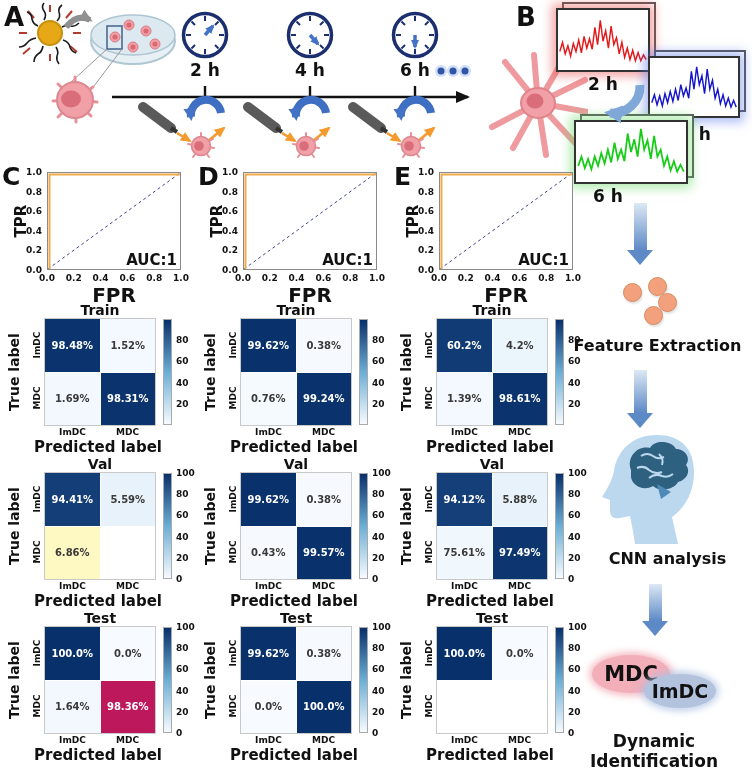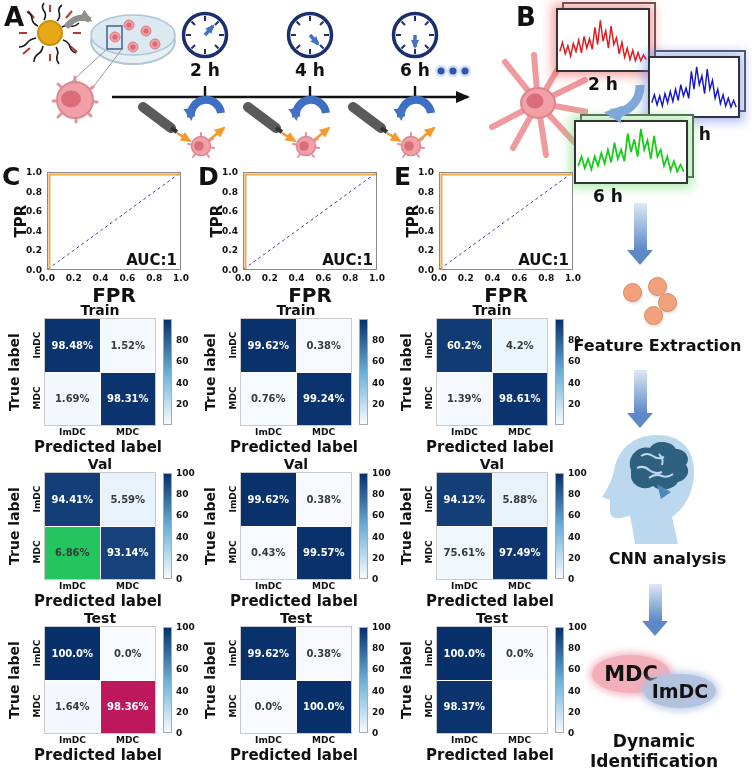--- a/index.html
+++ b/index.html
@@ -386,22 +386,21 @@
       <div class="m-xlabel">Predicted label</div>
     </div>
         <div class="matrix-block" style="top: 296px;">
       <div class="m-title">Val</div>
       <div class="m-ylabel">True label</div>
       <span class="m-ytick" style="top:33px;">ImDC</span>
       <span class="m-ytick" style="top:86px;">MDC</span>
       <div class="m-grid">
             <div class="m-cell" style="background: rgb(19, 62, 119); color: rgb(255, 255, 255);">94.41%</div>
             <div class="m-cell" style="background: rgb(231, 242, 250); color: rgb(58, 58, 58);">5.59%</div>
-            <div class="m-cell" style="background: #22c55e; color: rgb(58, 58, 58); text-align: center;">6.86%</div>
-            <div class="m-cell" style="background: rgb(22, 65, 122); color: rgb(255, 255, 255);">93.14%</div>
+            <div class="m-cell" style="background: #fef9c3; color: rgb(58, 58, 58); text-align: center;">6.86%</div>
           </div>
       <div class="m-cbar">
             <div class="m-cbar-grad" style="background: linear-gradient(to top, rgb(247, 251, 255), rgb(107, 174, 214), rgb(8, 48, 107));"></div>
           </div>
       <div class="m-cbar-ticks">
             <span class="m-cbar-tick" style="top: -5px;">100</span>
             <span class="m-cbar-tick" style="top: 16.2px;">80</span>
             <span class="m-cbar-tick" style="top: 37.4px;">60</span>
             <span class="m-cbar-tick" style="top: 58.6px;">40</span>
             <span class="m-cbar-tick" style="top: 79.8px;">20</span>
@@ -638,21 +637,20 @@
       <div class="m-xlabel">Predicted label</div>
     </div>
         <div class="matrix-block" style="top: 450px;">
       <div class="m-title">Test</div>
       <div class="m-ylabel">True label</div>
       <span class="m-ytick" style="top:33px;">ImDC</span>
       <span class="m-ytick" style="top:86px;">MDC</span>
       <div class="m-grid">
             <div class="m-cell" style="background: rgb(8, 48, 107); color: rgb(255, 255, 255);">100.0%</div>
             <div class="m-cell" style="background: rgb(247, 251, 255); color: rgb(58, 58, 58);">0.0%</div>
-            <div class="m-cell" style="background: rgb(11, 52, 110); color: rgb(255, 255, 255);">98.37%</div>
           </div>
       <div class="m-cbar">
             <div class="m-cbar-grad" style="background: linear-gradient(to top, rgb(247, 251, 255), rgb(107, 174, 214), rgb(8, 48, 107));"></div>
           </div>
       <div class="m-cbar-ticks">
             <span class="m-cbar-tick" style="top: -5px;">100</span>
             <span class="m-cbar-tick" style="top: 16.2px;">80</span>
             <span class="m-cbar-tick" style="top: 37.4px;">60</span>
             <span class="m-cbar-tick" style="top: 58.6px;">40</span>
             <span class="m-cbar-tick" style="top: 79.8px;">20</span>

